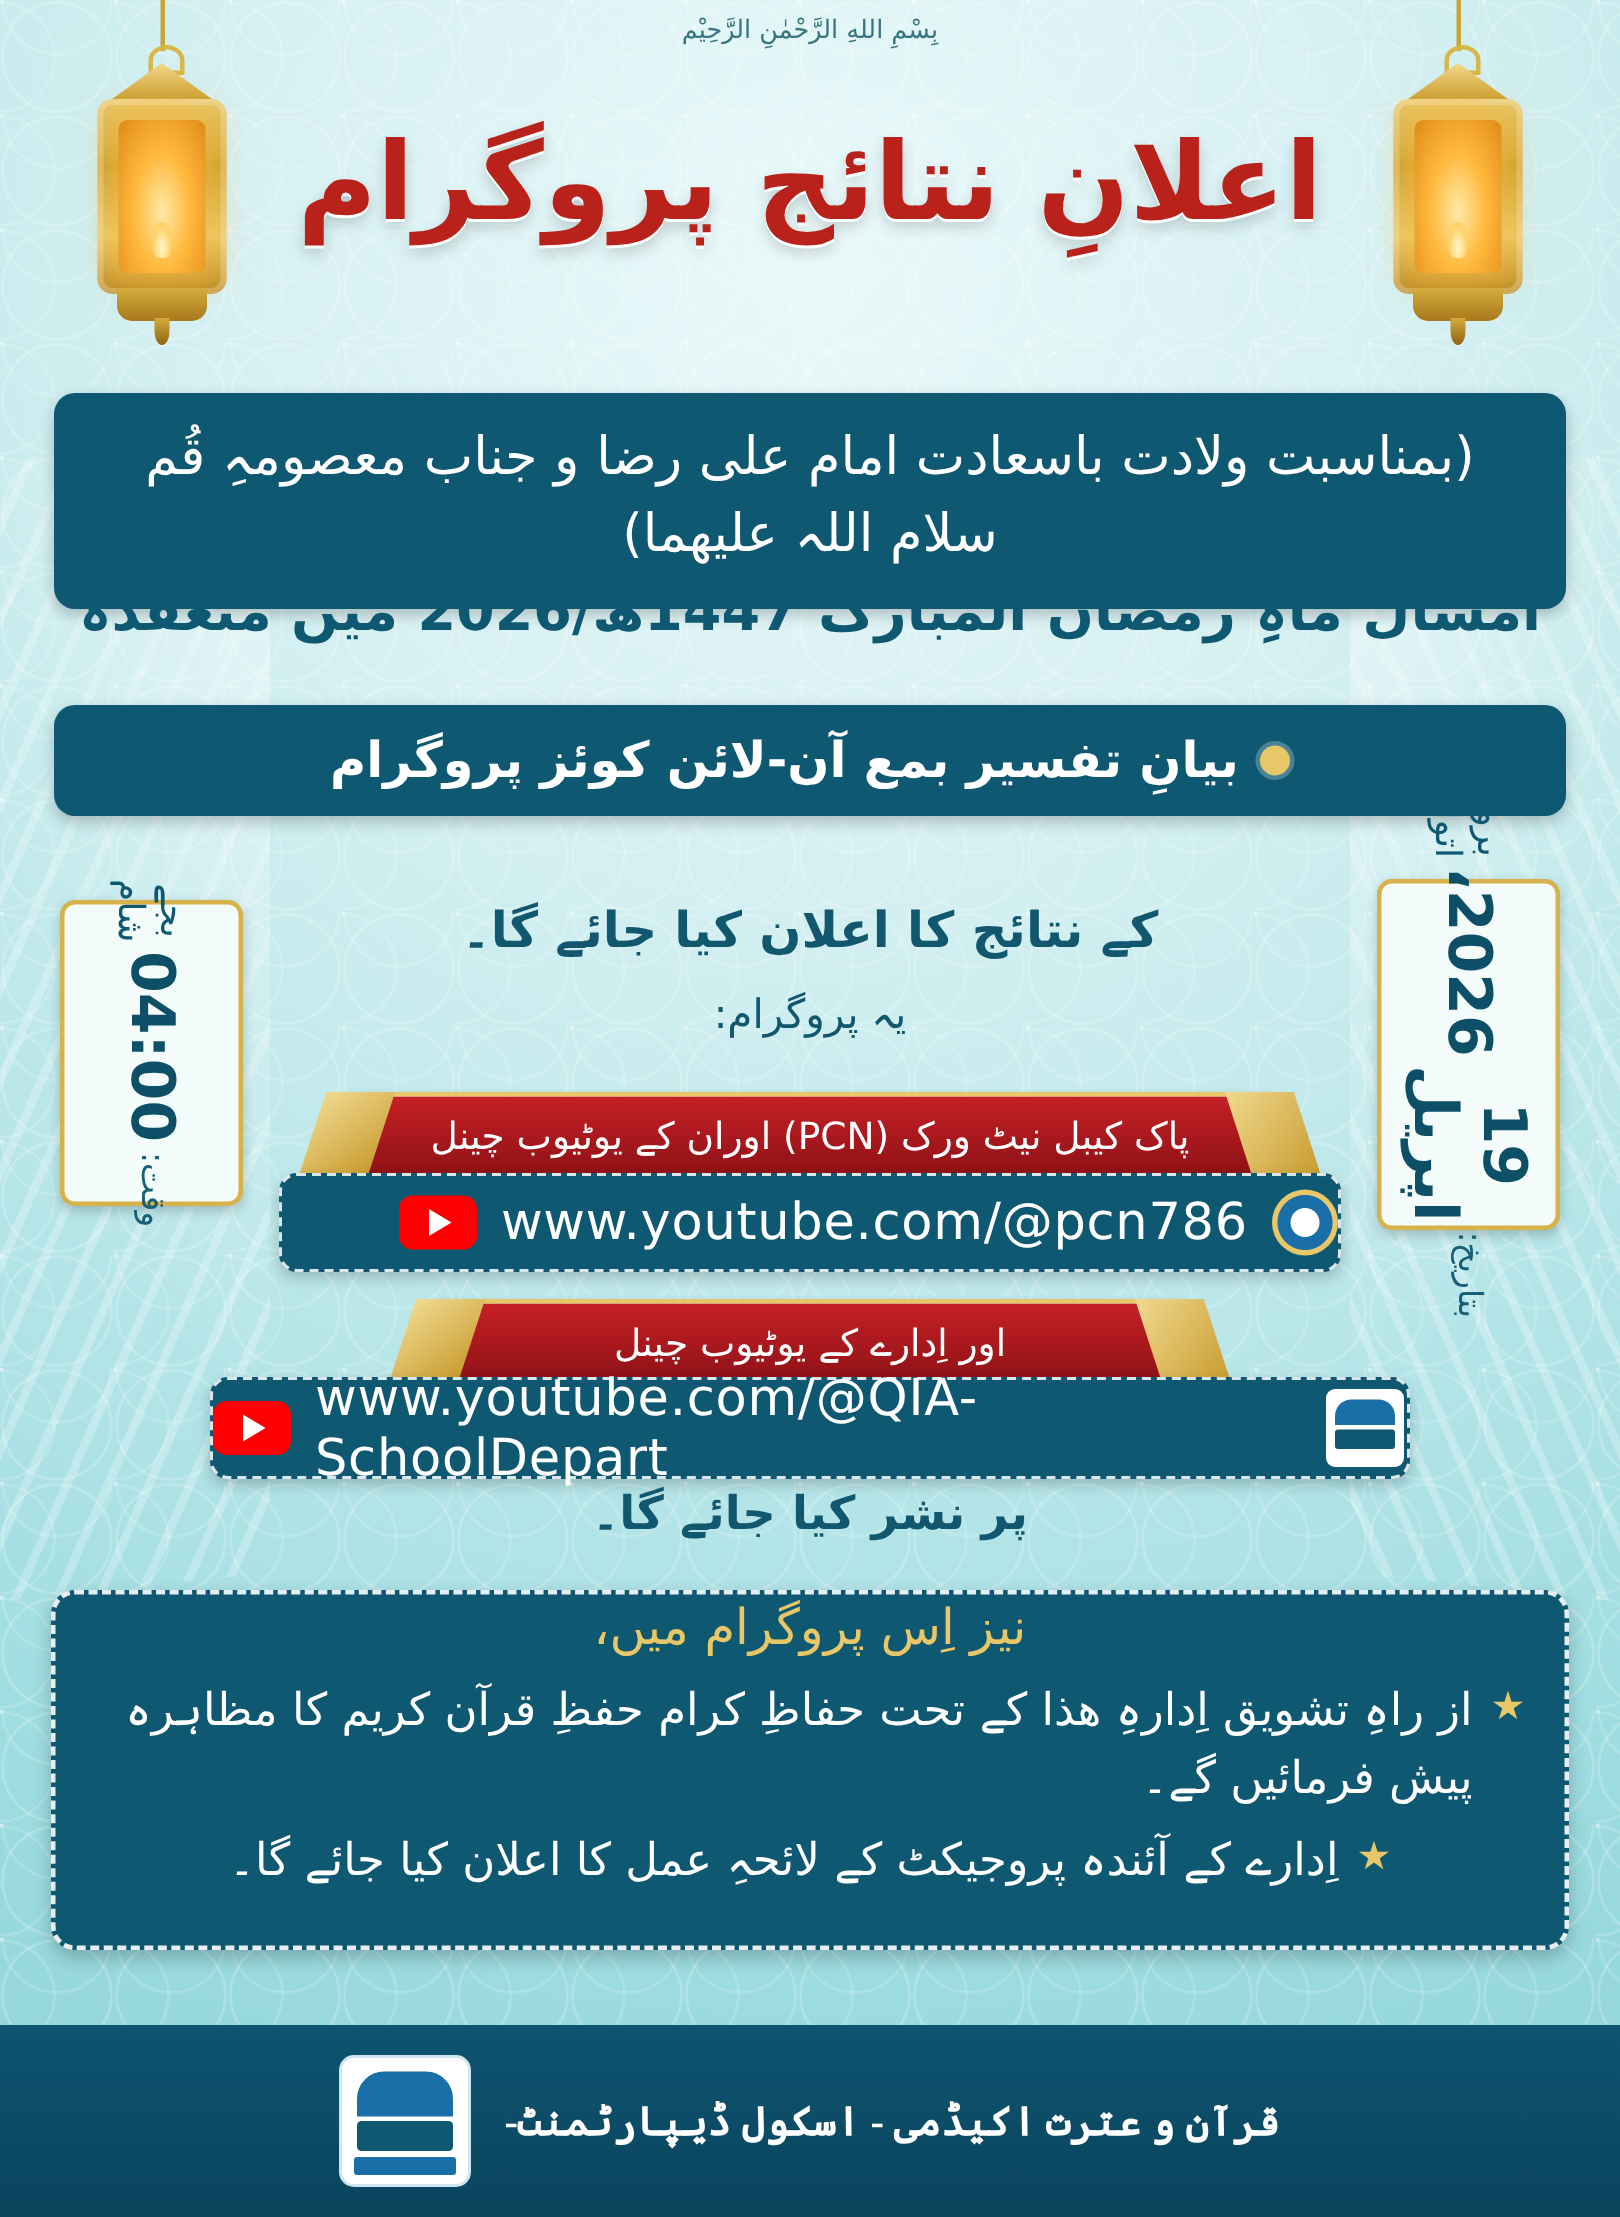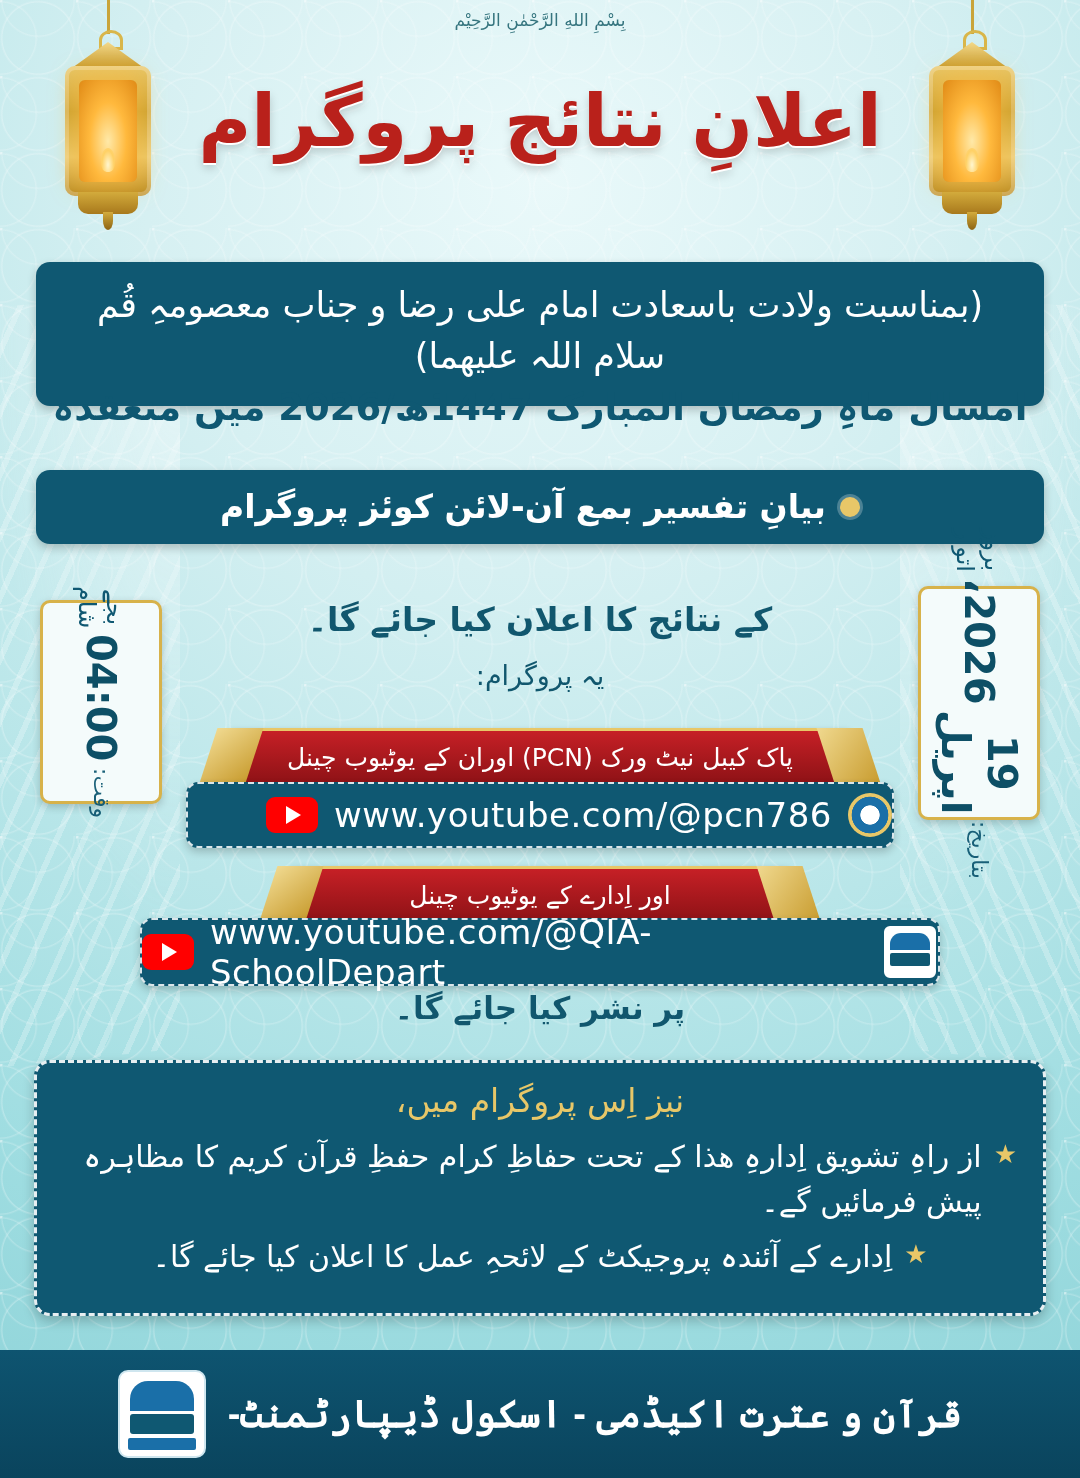--- a/index.html
+++ b/index.html
@@ -177,35 +177,35 @@
   .logo-sq::after{content:"";position:absolute;left:6px;right:6px;top:27px;height:13px;background:#0f5872;border-radius:2px;}
 
   .broadcast-line{
     position:absolute;top:990px;left:0;right:0;text-align:center;
     direction:rtl;font-family:"DejaVu Sans", sans-serif;font-size:31px;color:#11576e;font-weight:bold;
   }
 
   .bottom-panel{
     position:absolute;left:34px;right:34px;top:1060px;
     background:#0f5872;border:3px dashed rgba(255,255,255,.9);border-radius:16px;
-    padding:18px 26px 24px;direction:rtl;color:#fff;
+    padding:2px 26px 24px;direction:rtl;color:#fff;
     box-shadow:0 5px 12px rgba(0,0,0,.22);
   }
   .bp-head{text-align:center;color:#e8c768;font-size:33px;font-family:"DejaVu Sans", sans-serif;margin-bottom:14px;}
   .bp-item{display:flex;align-items:flex-start;gap:12px;justify-content:center;
     font-family:"DejaVu Sans", sans-serif;font-size:30px;line-height:1.5;margin:10px 0;}
   .star{color:#e8c768;font-size:26px;line-height:1.6;flex:0 0 auto;}
 
   .footer{
     position:absolute;left:0;right:0;bottom:0;height:128px;
     background:linear-gradient(#0e5470,#0a445d);
     display:flex;align-items:center;justify-content:center;gap:22px;
     direction:rtl;
   }
-  .footer-text{color:#fff;font-family:Liberation Sans, sans-serif;font-size:38px;font-weight:bold;}
+  .footer-text{color:#fff;font-family:Liberation Serif, serif;font-size:27px;font-weight:bold;}
   .footer-logo{width:84px;height:84px;border-radius:10px;background:#fff;position:relative;overflow:hidden;border:2px solid #cfe6ef;}
   .footer-logo .arch{position:absolute;left:10px;right:10px;top:9px;height:30px;background:#1a6fa8;border-radius:18px 18px 0 0;}
   .footer-logo .book{position:absolute;left:10px;right:10px;top:42px;height:20px;background:#0f5872;border-radius:3px;}
   .footer-logo .cap{position:absolute;left:8px;right:8px;bottom:6px;height:12px;background:#1a6fa8;border-radius:2px;}
 </style>
 </head>
 <body>
 
 <div class="poster">
   <div class="pattern"></div>

